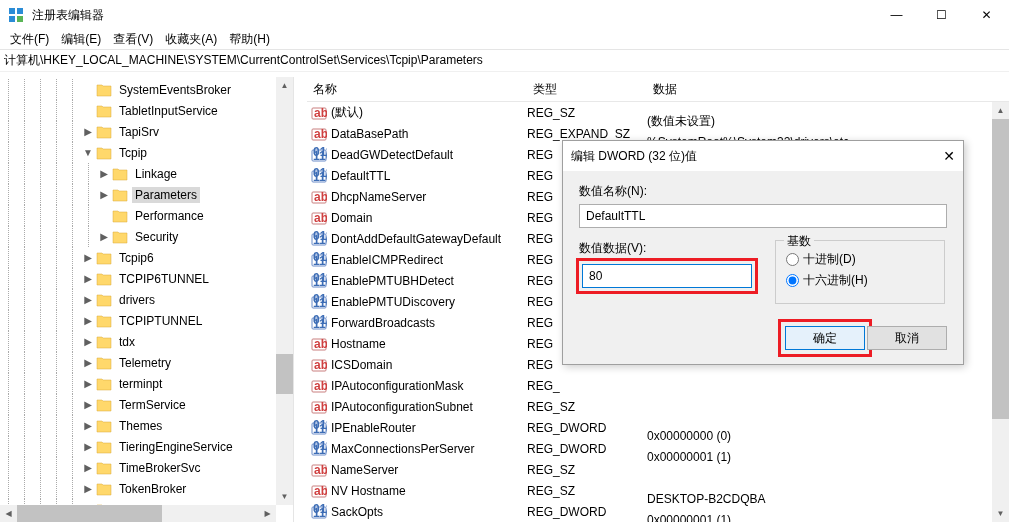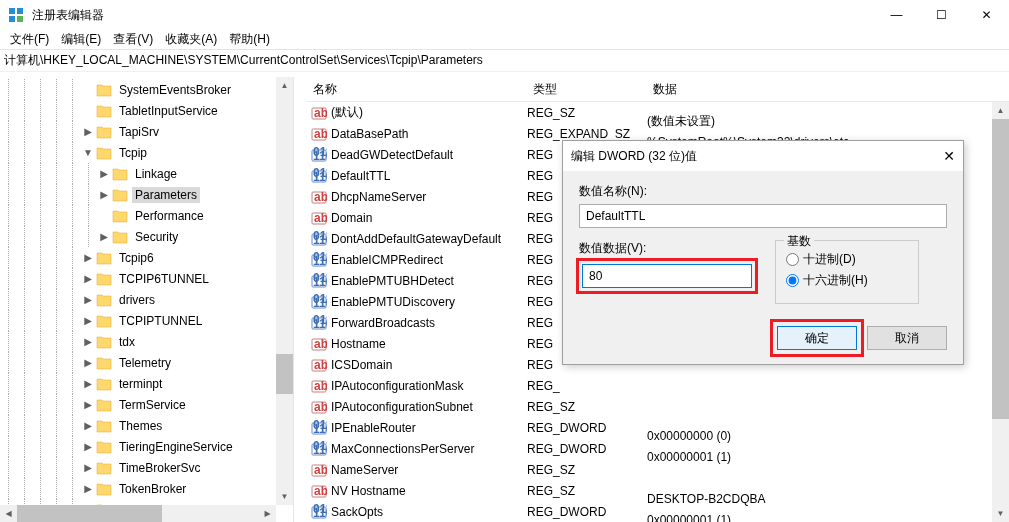--- a/index.html
+++ b/index.html
@@ -40,25 +40,25 @@
 .scrollbar-btn { height: 17px; width:17px; background: #f0f0f0; display:flex; align-items:center; justify-content:center; color:#606060; font-size:8px;}
 .dialog { position: absolute; left: 562px; top: 140px; width: 402px; background: #f0f0f0; border: 1px solid #9f9f9f; box-shadow: 2px 2px 8px rgba(0,0,0,.2); z-index: 10; }
 .dlg-title { height: 30px; display: flex; align-items: center; padding: 0 8px; background: #fff; }
 .dlg-title-text { flex: 1; color: #000; }
 .dlg-close { width: 40px; text-align: right; font-size: 14px; color:#000; }
 .dlg-body { padding: 12px 16px 6px 16px; }
 .dlg-label { color: #000; margin-bottom: 4px; }
 .dlg-input-ro { width: 100%; height: 24px; border: 1px solid #adadad; background: #fff; padding: 2px 6px; color: #000; margin-bottom: 12px; }
 .dlg-input-ed { width: 170px; height: 24px; border: 1px solid #0078d7; background: #fff; padding: 2px 6px; color: #000; }
 .dlg-row { display: flex; }
-.fieldset { border: 1px solid #cccccc; padding: 6px 10px 10px 10px; margin-left: 20px; width: 144px; position:relative; }
+.fieldset { border: 1px solid #cccccc; padding: 6px 10px 10px 10px; margin-left: 20px; width: 170px; position:relative; }
 .fieldset-legend { position:absolute; top:-8px; left:8px; background:#f0f0f0; padding:0 3px; color:#000;}
 .radio-row { display: flex; align-items: center; margin: 4px 0; color:#000; }
 .radio-row input { margin-right: 4px; }
-.dlg-buttons { display: flex; justify-content: flex-end; padding: 16px 16px 14px; gap: 10px; text-align: right; }
+.dlg-buttons { display: flex; justify-content: flex-end; padding: 16px 16px 14px; gap: 2px; text-align: right; }
 .dlg-btn { width: 80px; height: 24px; border: 1px solid #adadad; background: #e1e1e1; color: #000; display:flex; align-items:center; justify-content:center; }
 .dlg-btn.focus { border: 1px solid #0078d7; background:#e5f1fb; }
 .red-box-input { border: 3px solid #ed1c24; padding: 3px; margin:-3px; display:inline-block; }
 .red-box-btn { outline: 3px solid #ed1c24; outline-offset: 4px; }
 .hscroll { position:absolute; bottom:0; left:0; right:17px; height:17px; background:#f0f0f0; display:flex;}
 .hscroll-btn{width:17px;height:17px;display:flex;align-items:center;justify-content:center;color:#606060;font-size:8px;}
 .hscroll-track{flex:1;position:relative;}
 .hscroll-thumb{position:absolute;left:0;top:0;bottom:0;width:60%;background:#c2c2c2;}
 </style>
 </head>

